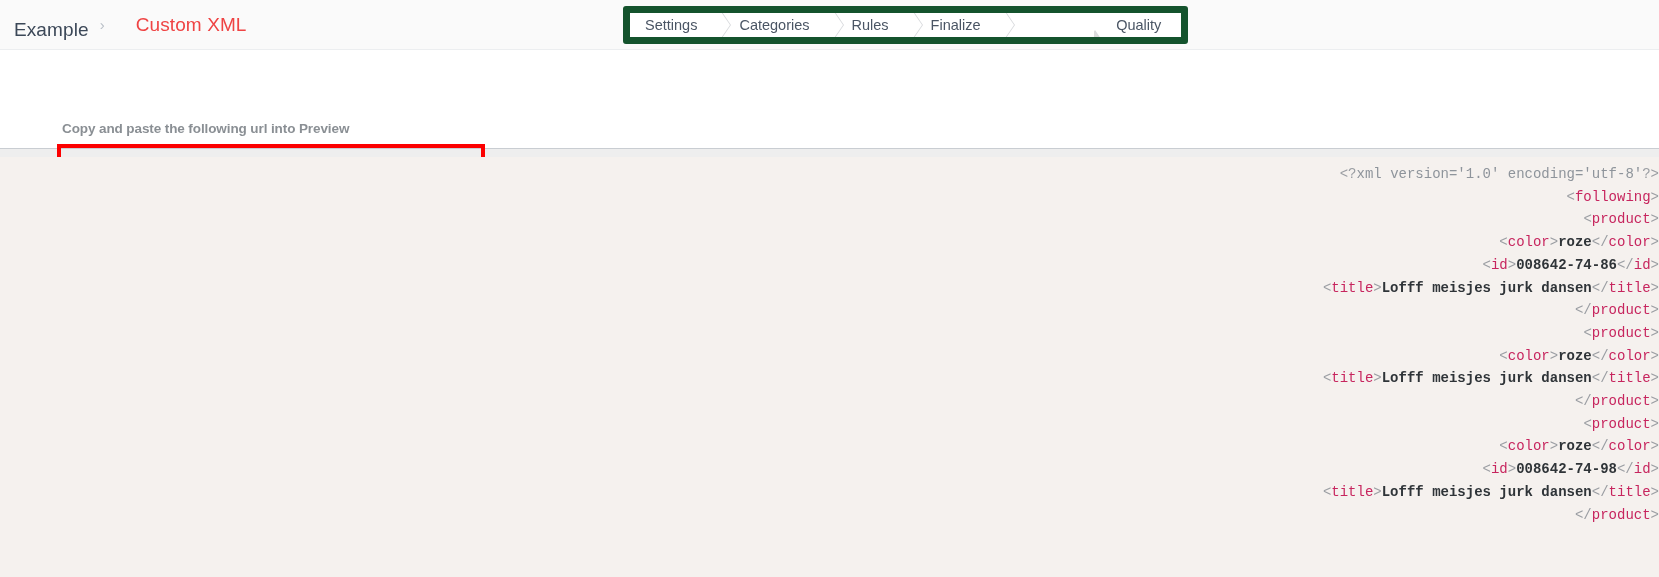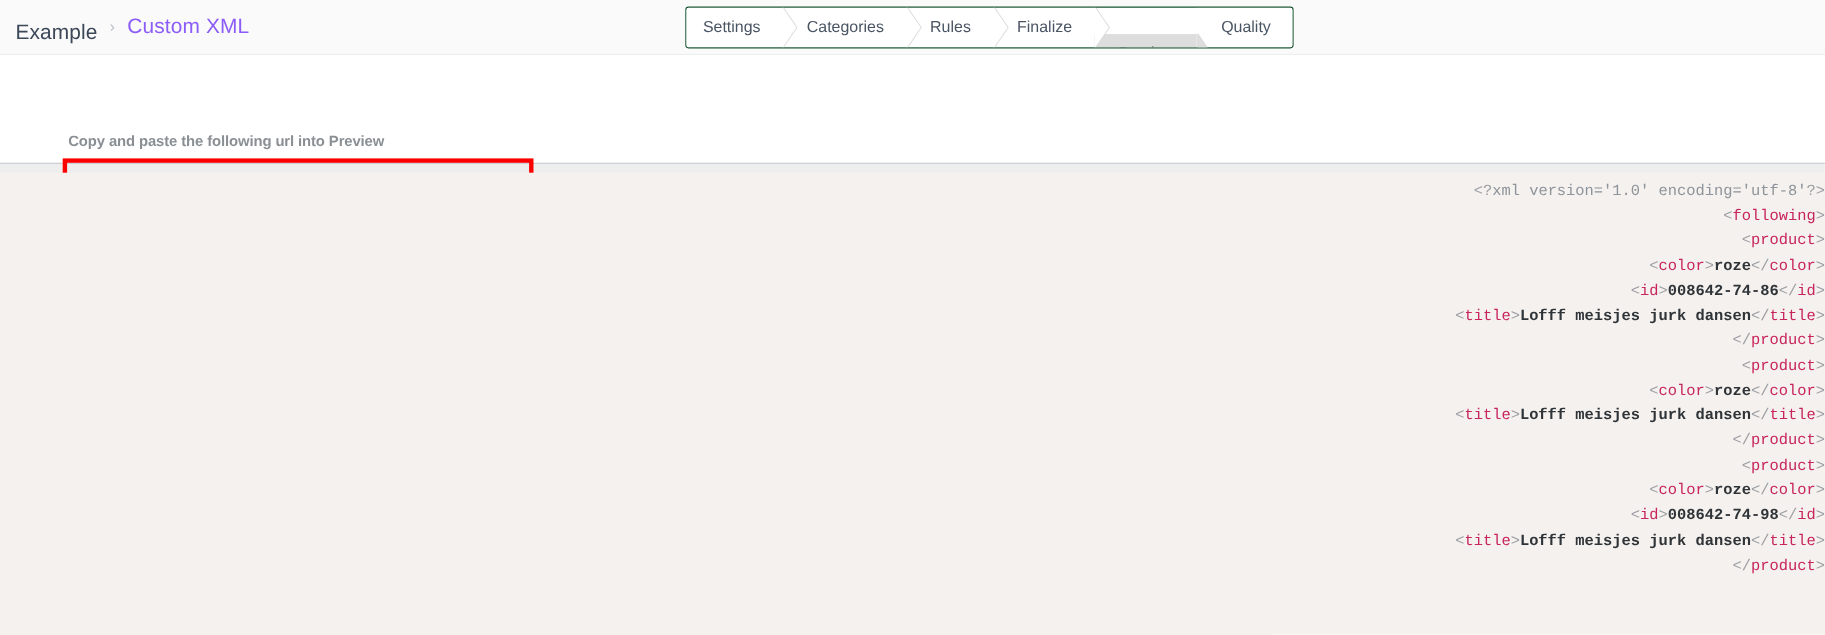--- a/index.html
+++ b/index.html
@@ -40,31 +40,32 @@
     text-decoration: none;
     margin-top: 11px;
   }
   .crumb-sep {
     color: #b9bfc7;
     font-size: 15px;
     line-height: 1;
     font-weight: 400;
   }
   .crumb-current {
-    color: #8b5cf6;
+    color: #ef4444;
+    margin-left: 20px;
   }
 
   
   .steps {
     position: absolute;
     left: 623px;
     top: 6px;
     display: flex;
     height: 38px;
-    border: 1px solid #14532d;
+    border: 7px solid #14532d;
     border-radius: 3px;
     background: #ffffff;
     box-sizing: border-box;
     overflow: hidden;
   }
   .step {
     position: relative;
     display: flex;
     align-items: center;
     padding: 0 20px 0 22px;

